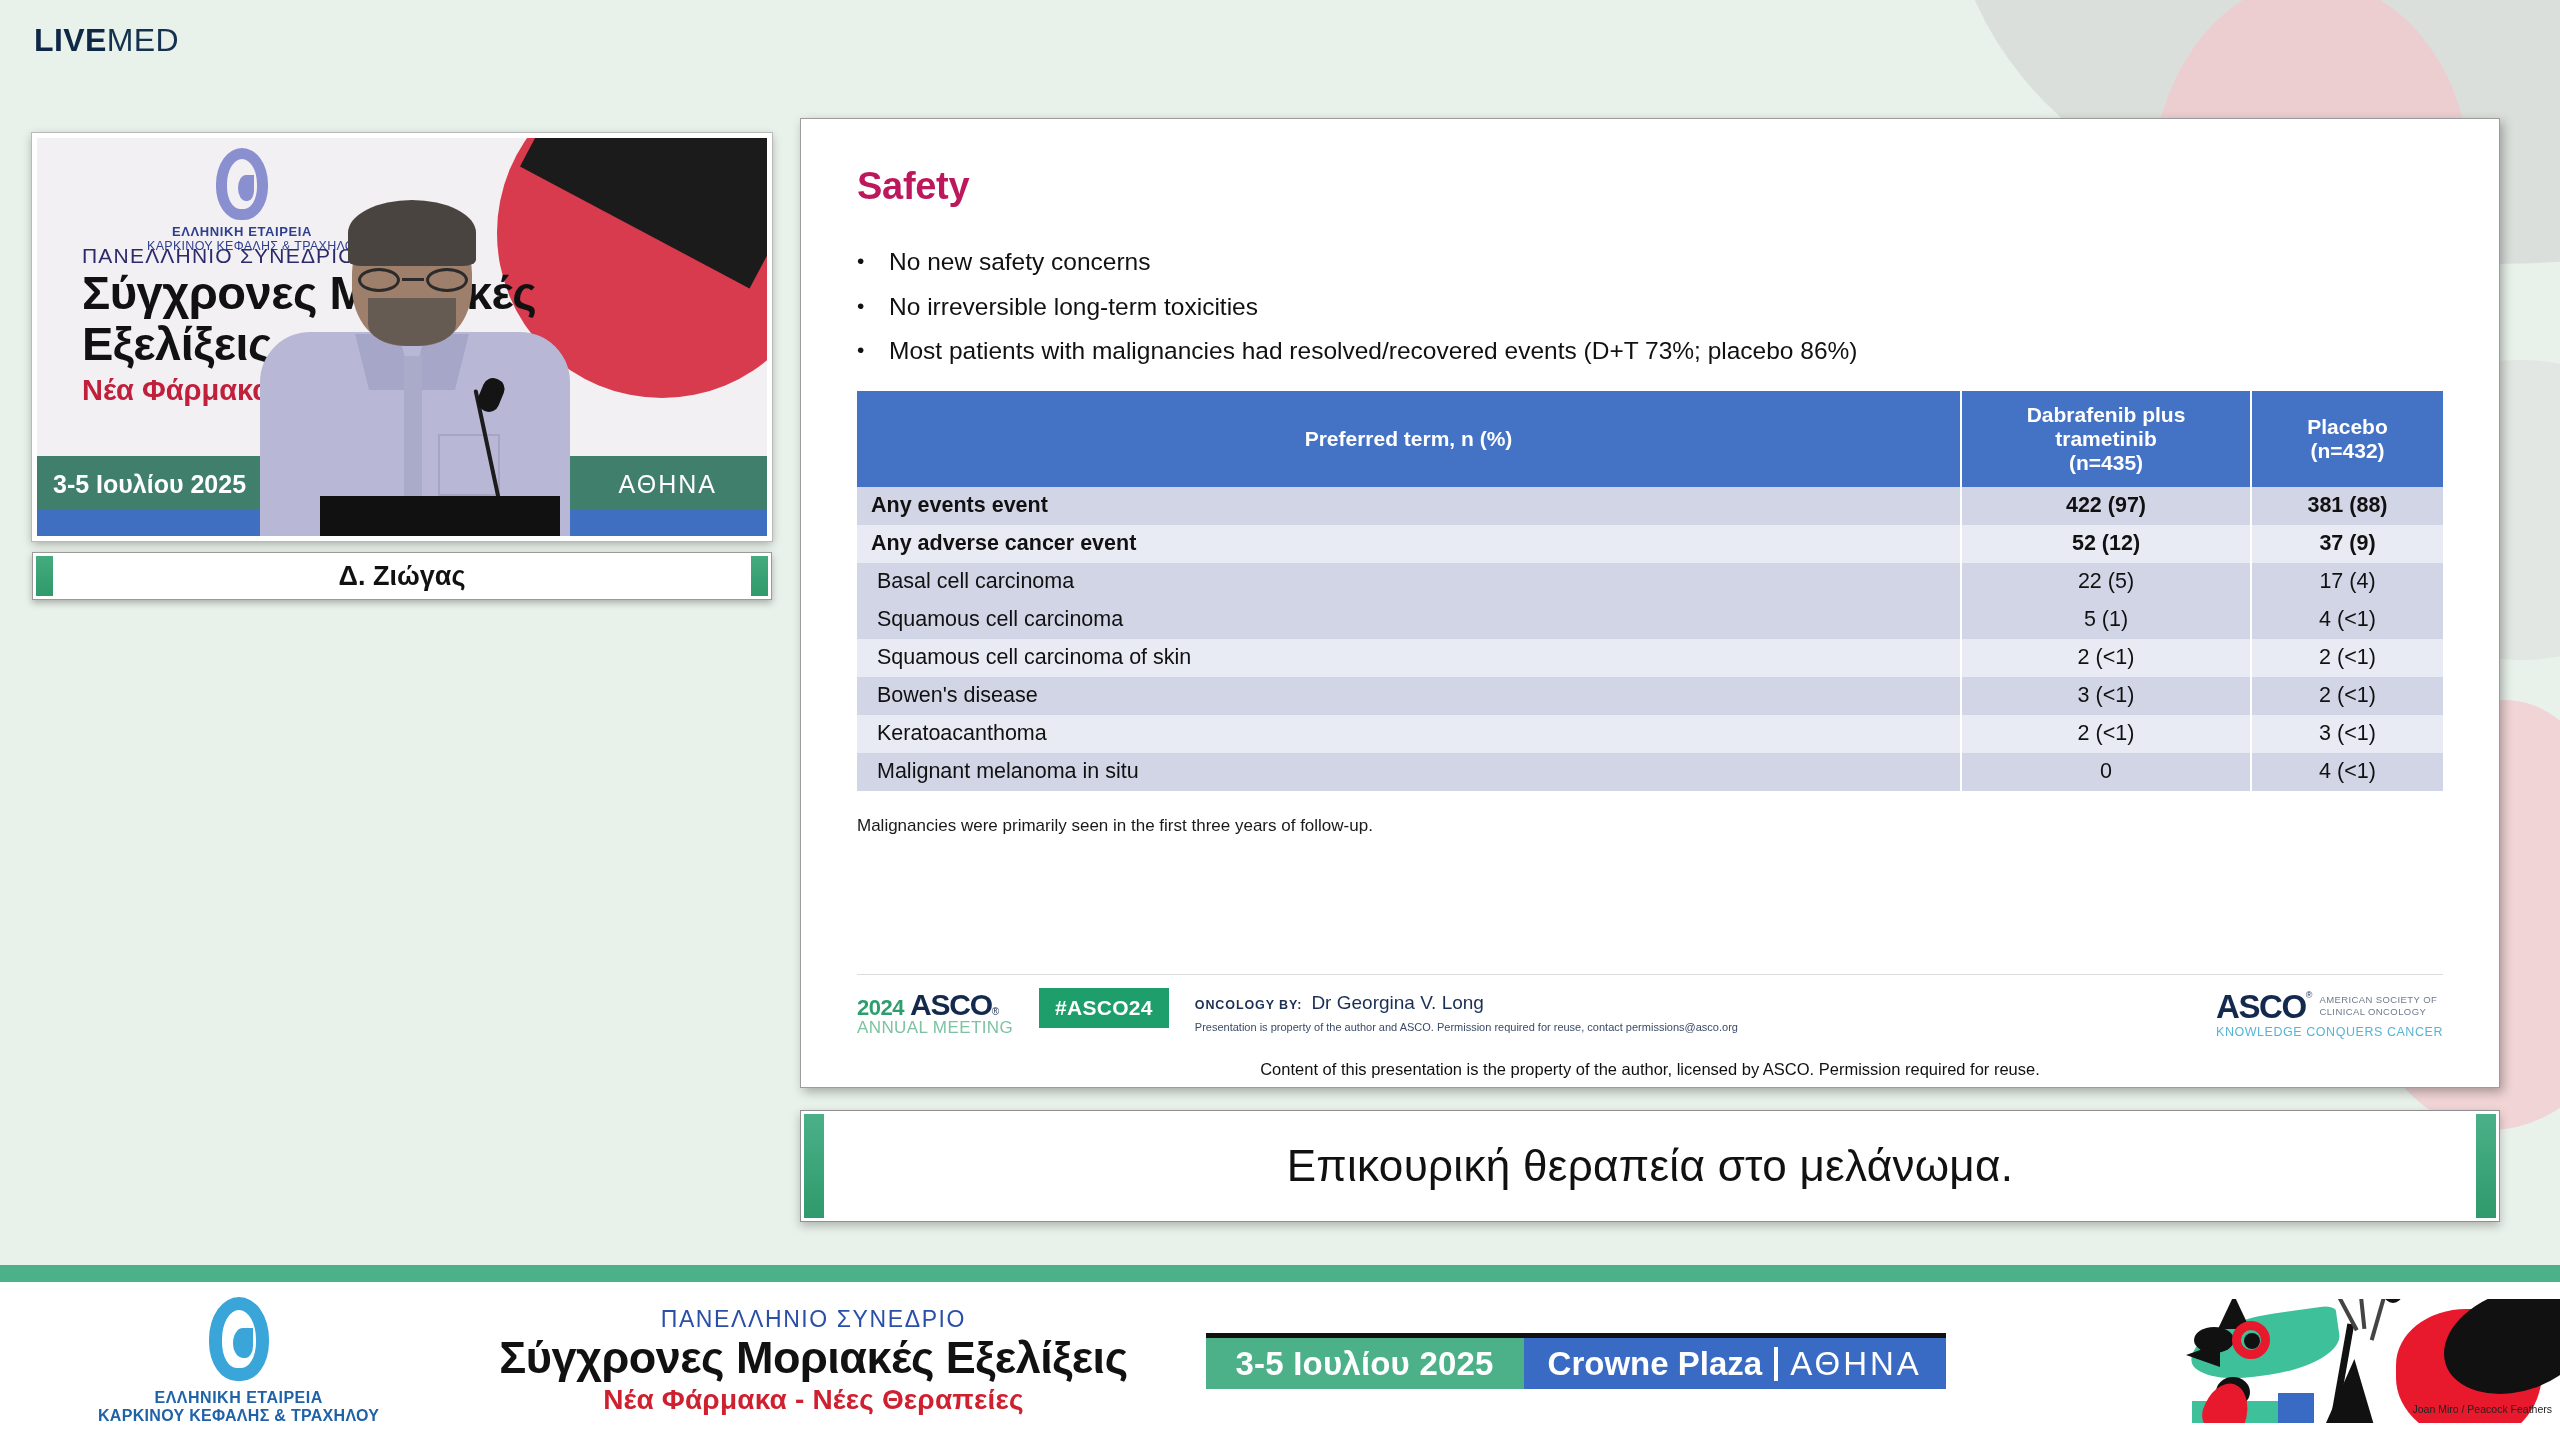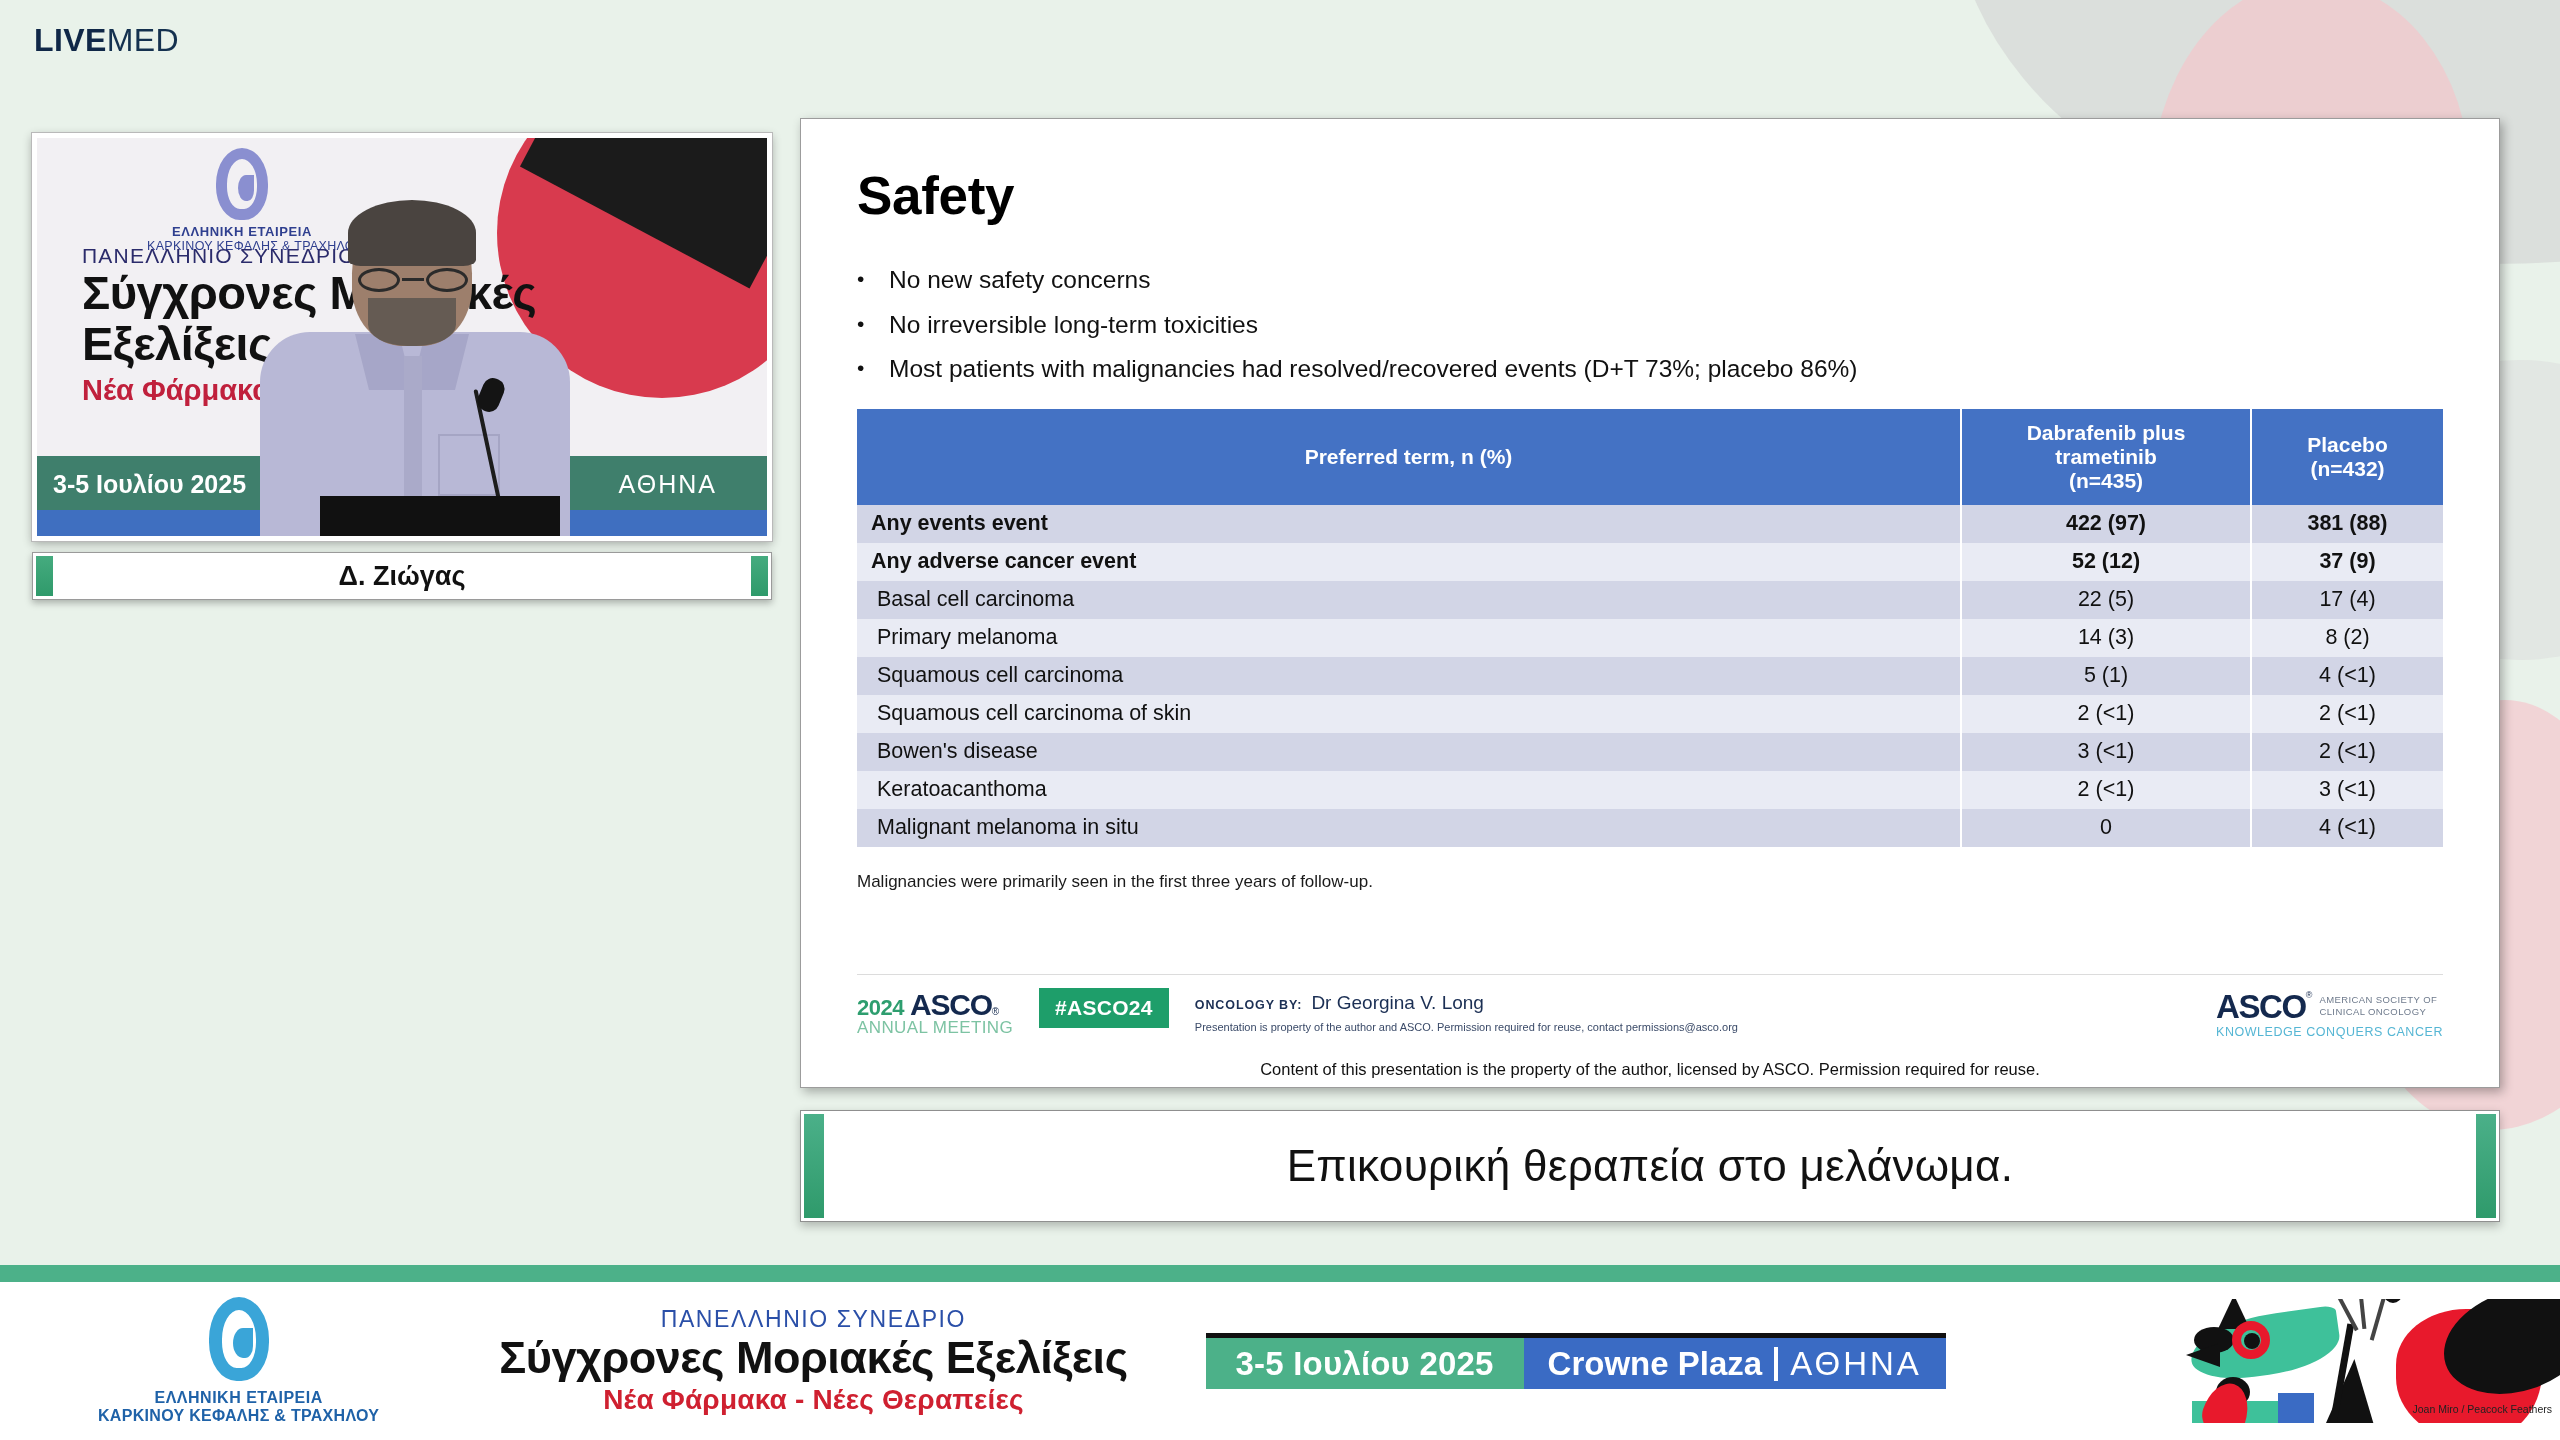--- a/index.html
+++ b/index.html
@@ -126,21 +126,21 @@
   }
 
   
   #slide {
     position:absolute; left:800px; top:118px; width:1700px; height:970px;
     background:#fff; border:1px solid #9c9c9c;
     box-shadow:3px 4px 10px rgba(0,0,0,.30);
     z-index:12; padding:46px 56px 0 56px;
   }
   #slide-title {
-    font-size:53px; font-weight:bold; color:#000000; letter-spacing:-.3px;
+    font-size:38px; font-weight:bold; color:#be185d; letter-spacing:-.3px;
   }
   #bullets { margin-top:42px; }
   .bullet { display:flex; font-size:24.5px; color:#111; line-height:1.0; margin-bottom:20px;}
   .bullet .dot { width:32px; flex:0 0 32px; text-align:left; font-size:21px;}
   .bullet .btxt { flex:1; }
 
   
   #safety-table { width:100%; border-collapse:collapse; margin-top:27px; table-layout:fixed;}
   #safety-table th {
     background:#4472c4; color:#fff; font-size:21px; font-weight:bold;
@@ -379,25 +379,20 @@
         <tr class="even bold">
           <td class="term">Any adverse cancer event</td>
           <td class="num">52 (12)</td>
           <td class="num last">37 (9)</td>
         </tr>
         <tr class="odd">
           <td class="term">Basal cell carcinoma</td>
           <td class="num">22 (5)</td>
           <td class="num last">17 (4)</td>
         </tr>
-        <tr class="even">
-          <td class="term">Primary melanoma</td>
-          <td class="num">14 (3)</td>
-          <td class="num last">8 (2)</td>
-        </tr>
         <tr class="odd">
           <td class="term">Squamous cell carcinoma</td>
           <td class="num">5 (1)</td>
           <td class="num last">4 (&lt;1)</td>
         </tr>
         <tr class="even">
           <td class="term">Squamous cell carcinoma of skin</td>
           <td class="num">2 (&lt;1)</td>
           <td class="num last">2 (&lt;1)</td>
         </tr>

